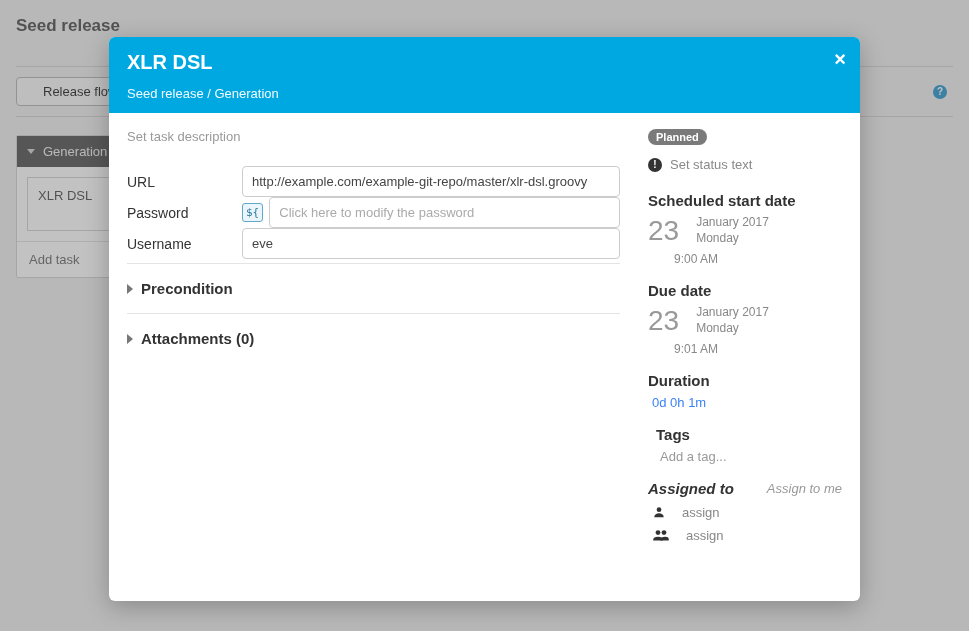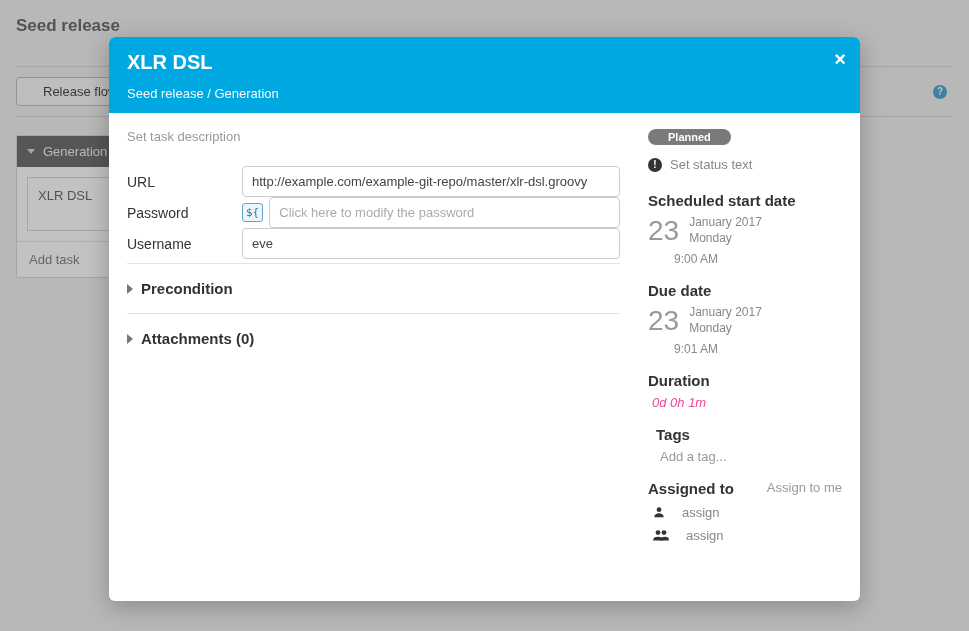--- a/index.html
+++ b/index.html
@@ -210,21 +210,21 @@
     border-left: 6px solid #777;
   }
 
   
   .badge {
     display: inline-block;
     background: #7a7a7a;
     color: #fff;
     font-size: 11px;
     font-weight: bold;
-    padding: 2px 20px;
+    padding: 2px 8px;
     border-radius: 9px;
     margin-bottom: 12px;
   }
   .status-line {
     display: flex; align-items: center; gap: 8px;
     color: #888;
     font-size: 13px;
     margin-bottom: 20px;
   }
   .status-icon {
@@ -233,48 +233,48 @@
     font-size: 10px; font-weight: bold;
     display: flex; align-items: center; justify-content: center;
   }
   .rp-heading {
     font-size: 15px;
     font-weight: bold;
     margin-bottom: 6px;
     color: #333;
   }
   .date-block {
-    display: flex; align-items: center; gap: 10px;
+    display: flex; align-items: center; gap: 17px;
     color: #888;
     margin-bottom: 6px;
   }
   .date-big {
     font-size: 28px;
     color: #999;
     line-height: 1;
   }
   .date-small { font-size: 12px; line-height: 1.3; }
   .date-time {
     color: #888;
     font-size: 12px;
     margin: 6px 0 16px 26px;
   }
   .duration-val {
-    font-style: italic;
-    color: #ec4899;
+    color: #3b82f6;
     margin: 4px 0 16px 4px;
   }
   .tag-add {
     color: #999;
     font-size: 13px;
     margin: 6px 0 16px 12px;
   }
   .assign-row {
-    display: flex; justify-content: space-between;
+    display: flex; align-items: center; justify-content: space-between;
     margin-bottom: 8px;
+    font-style: italic;
   }
   .assign-me {
     color: #999;
     font-size: 13px;
     cursor: pointer;
   }
   .assign-item {
     display: flex; align-items: flex-start; gap: 16px;
     color: #888;
     font-size: 13px;

